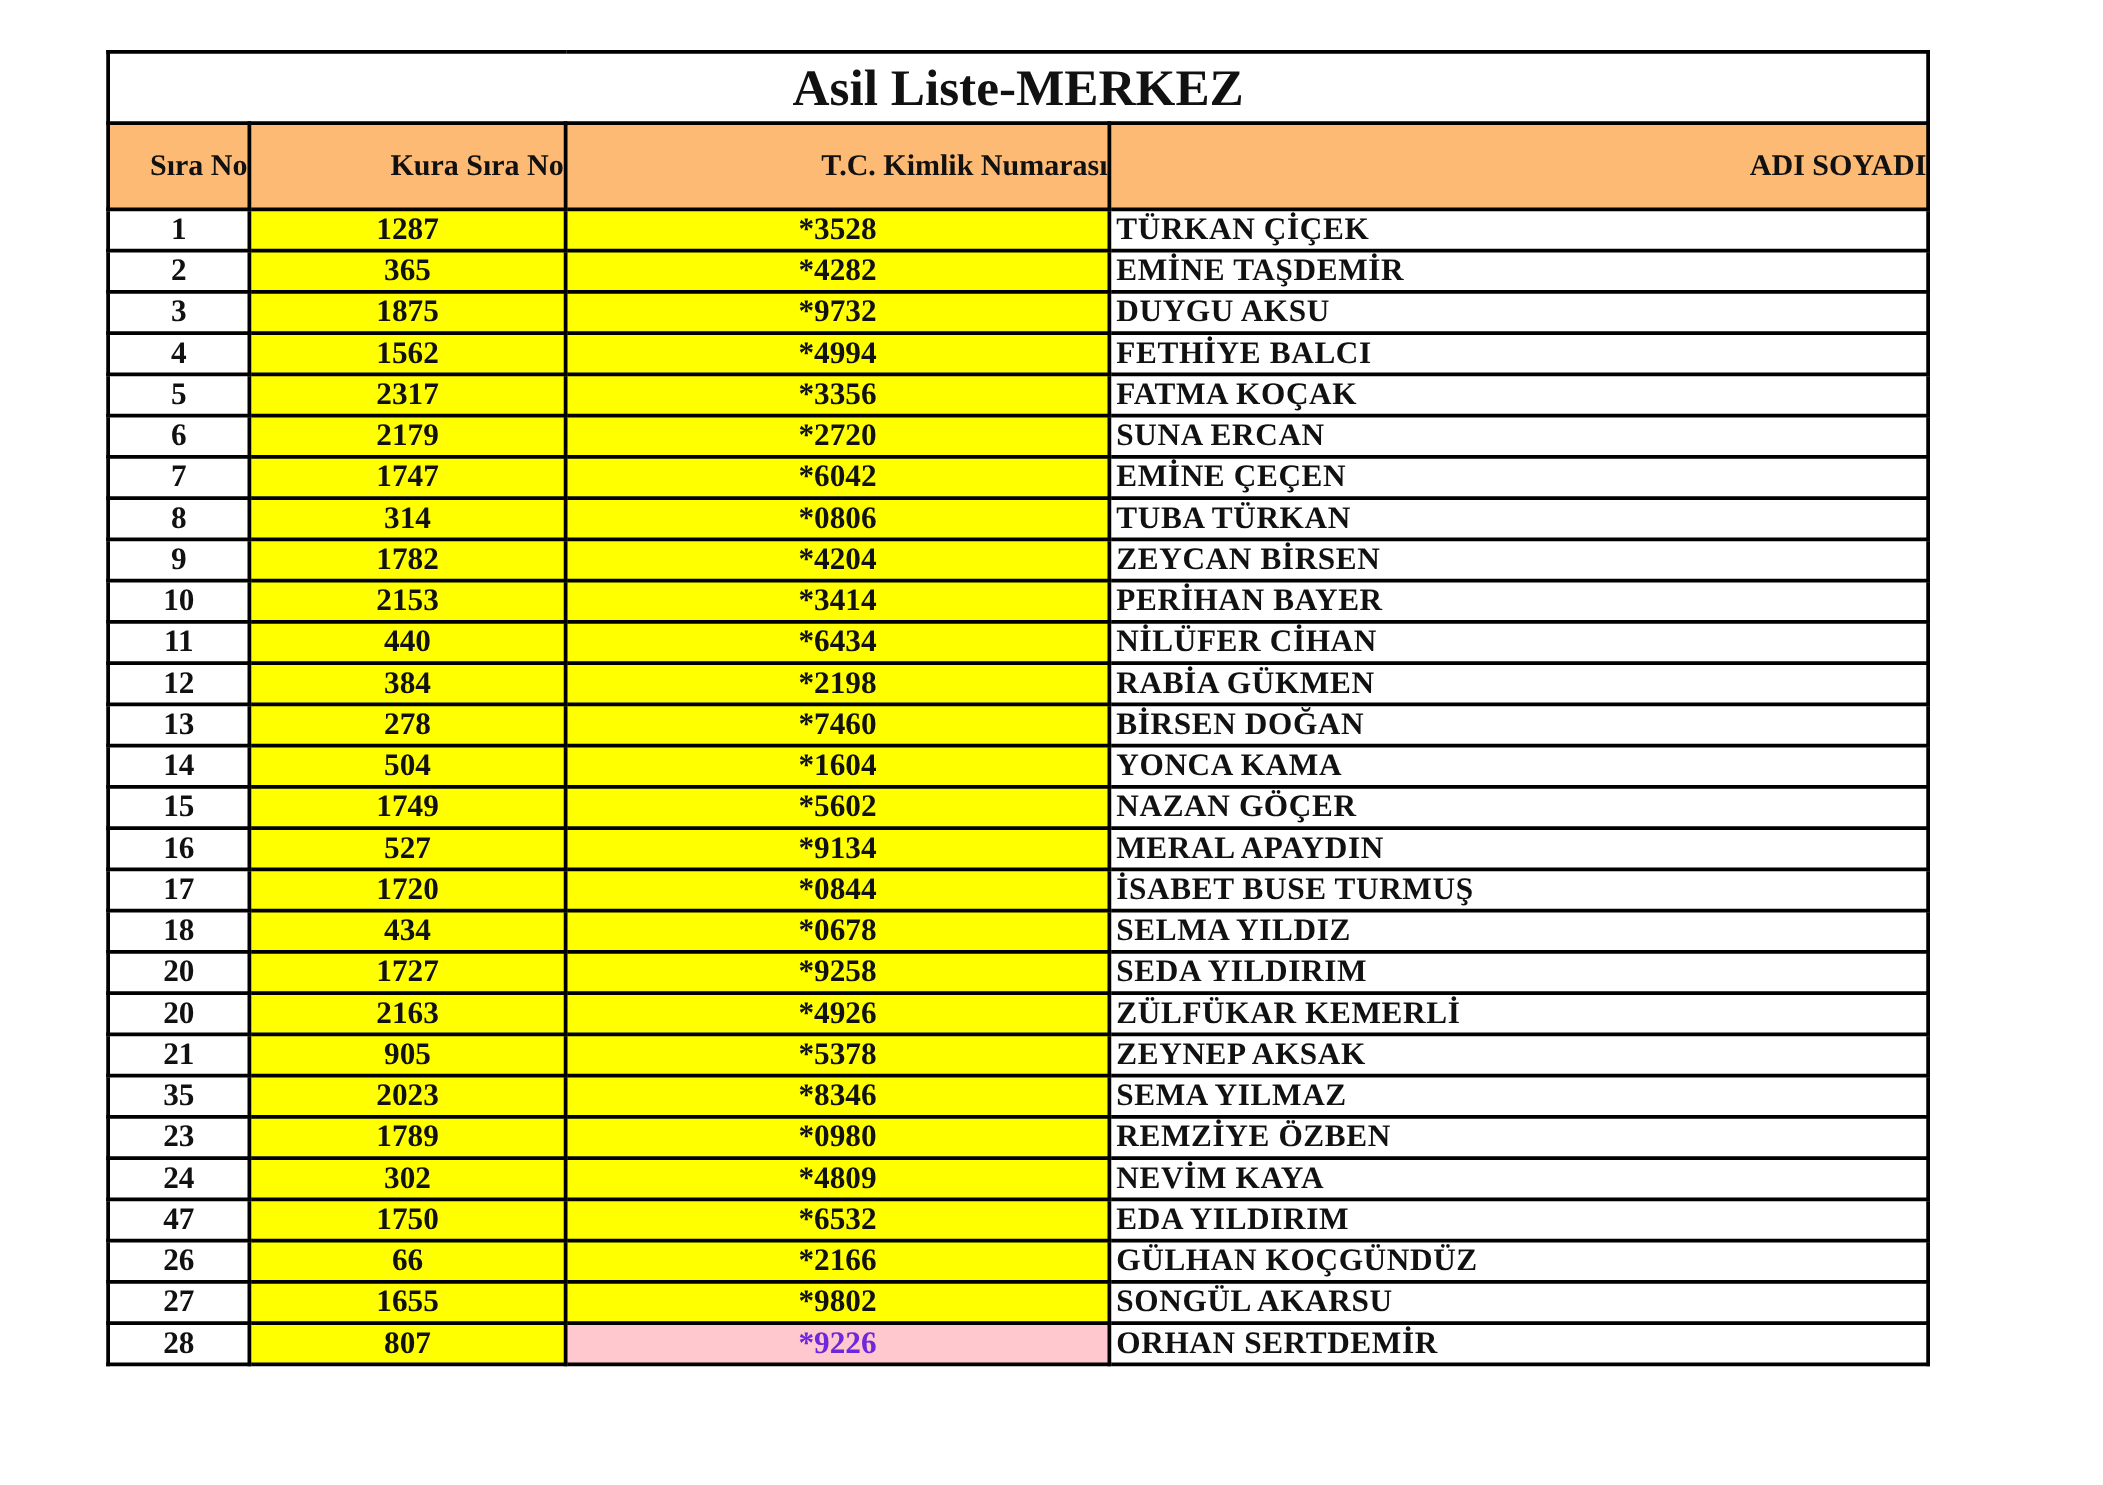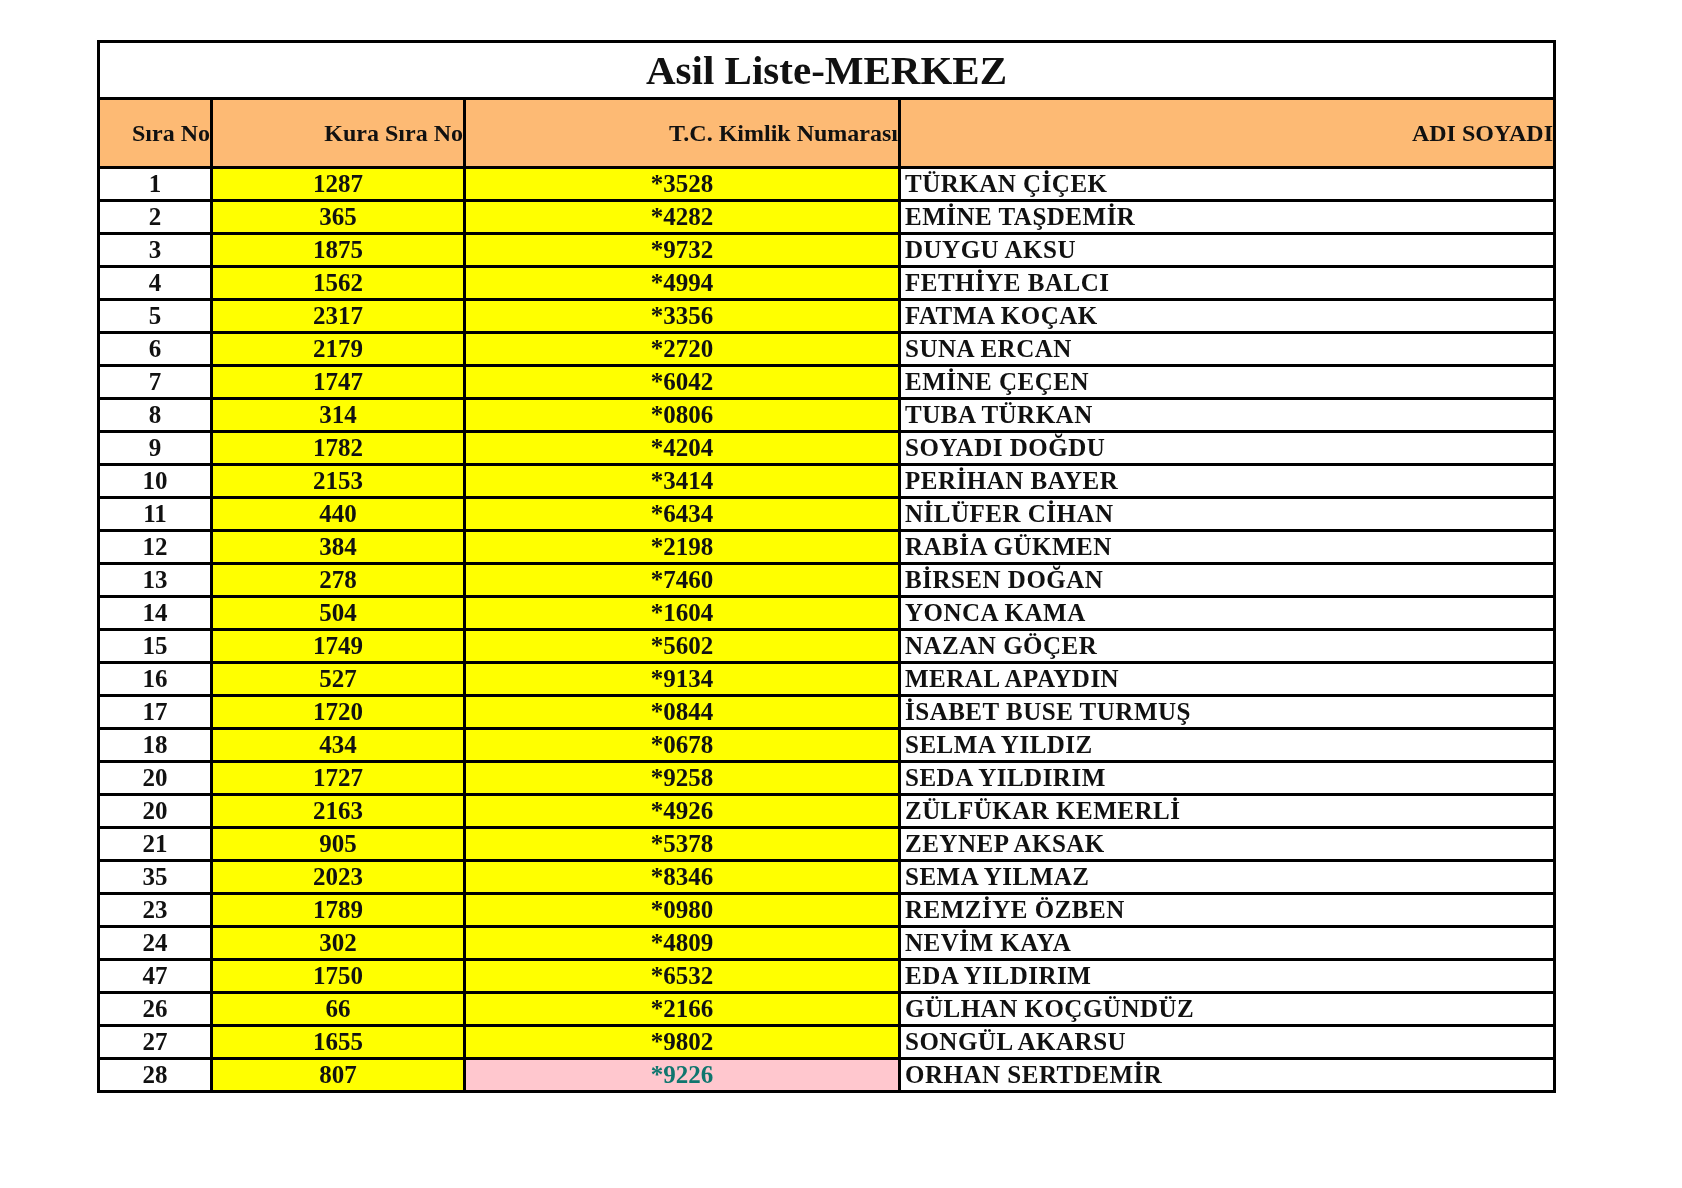--- a/index.html
+++ b/index.html
@@ -1,27 +1,27 @@
 <!DOCTYPE html>
 <html><head>
   <meta charset="utf-8">
   <style>
     html, body { margin: 0; padding: 0; background: #ffffff; }
     body { width: 1682px; height: 1188px; position: relative; overflow: hidden;
            font-family: "Liberation Serif", "DejaVu Serif", serif; }
-    .sheet { position: absolute; left: 97px; top: 40px; width: 1456px; }
+    .sheet { position: absolute; left: 85px; top: 40px; width: 1456px; }
     table { border-collapse: collapse; width: 1456px; table-layout: fixed; }
     td, th { border: 3px solid #000; padding: 0; font-weight: bold; color: #111; }
     .title-cell { height: 54px; text-align: center; font-size: 41px; letter-spacing: 0px; background: #fff; }
     .head-cell { height: 66px; text-align: right; font-size: 24px; background: #fdba74; }
     tr.data td { height: 30px; font-size: 25px; line-height: 26px; }
     td.sira { text-align: center; background: #fff; }
     td.kura { text-align: center; background: #ffff00; margin-top: 23px; }
     td.tc { text-align: center; background: #ffff00; }
-    td.tc.flag { background: #ffc7ce; color: #0f766e; margin-left: 16px; }
+    td.tc.flag { background: #ffc7ce; color: #6d28d9; margin-left: 16px; }
     td.name { text-align: left; padding-left: 4px; background: #fff; letter-spacing: 0.5px; }
     col.c1 { width: 113px; } col.c2 { width: 253px; } col.c3 { width: 435px; } col.c4 { width: 655px; }
   </style>
 </head>
 <body>
 
 <div class="sheet">
   <table>
     <colgroup>
         <col class="c1">
@@ -86,21 +86,21 @@
         <tr class="data">
           <td class="sira">8</td>
           <td class="kura">314</td>
           <td class="tc">*0806</td>
           <td class="name">TUBA TÜRKAN</td>
         </tr>
         <tr class="data">
           <td class="sira">9</td>
           <td class="kura">1782</td>
           <td class="tc">*4204</td>
-          <td class="name">SOYADI DOĞDU</td>
+          <td class="name">ZEYCAN BİRSEN</td>
         </tr>
         <tr class="data">
           <td class="sira">10</td>
           <td class="kura">2153</td>
           <td class="tc">*3414</td>
           <td class="name">PERİHAN BAYER</td>
         </tr>
         <tr class="data">
           <td class="sira">11</td>
           <td class="kura">440</td>

